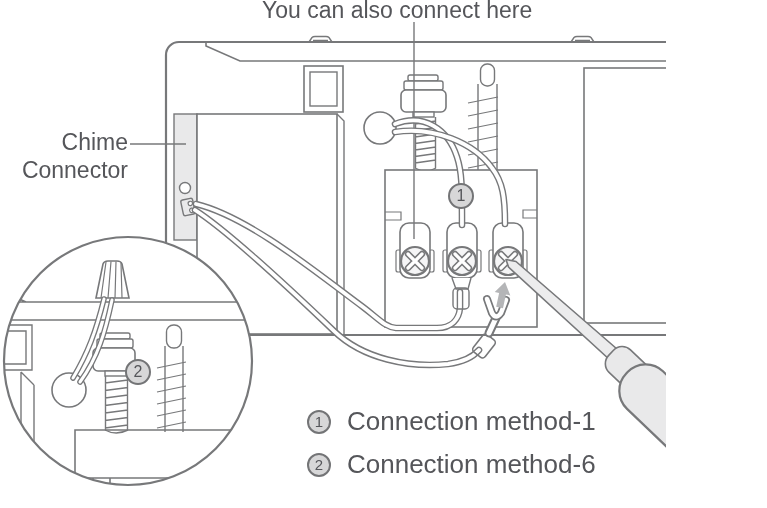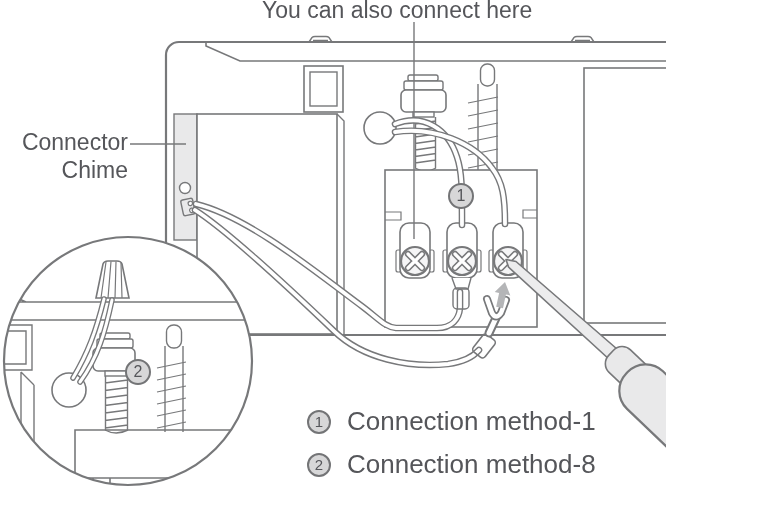--- a/index.html
+++ b/index.html
@@ -198,29 +198,29 @@
       <rect x="-90" y="-26" width="180" height="52" rx="25" class="s22 fpanel"></rect>
     </g>
   </g>
 
   <path d="M130 144 H186" class="s14"></path>
 </svg>
 
 <div class="overlay caption" style="left:262px;top:-3px;">You can also connect here</div>
 
 <div class="overlay caption chime">
+  <div>Chime</div>
   <div>Connector</div>
-  <div>Chime</div>
 </div>
 
 <div class="badge badge-diagram" style="left:448px;top:183px;">1</div>
 <div class="badge badge-diagram" style="left:125px;top:359px;">2</div>
 
 <div class="legend-row" style="left:307px;top:406px;">
   <span class="badge legend-badge">1</span>
   <span class="legend-label">Connection method-1</span>
 </div>
 <div class="legend-row" style="left:307px;top:449px;">
   <span class="badge legend-badge">2</span>
-  <span class="legend-label">Connection method-8</span>
+  <span class="legend-label">Connection method-6</span>
 </div>
 
 </div>
 
 </body></html>

